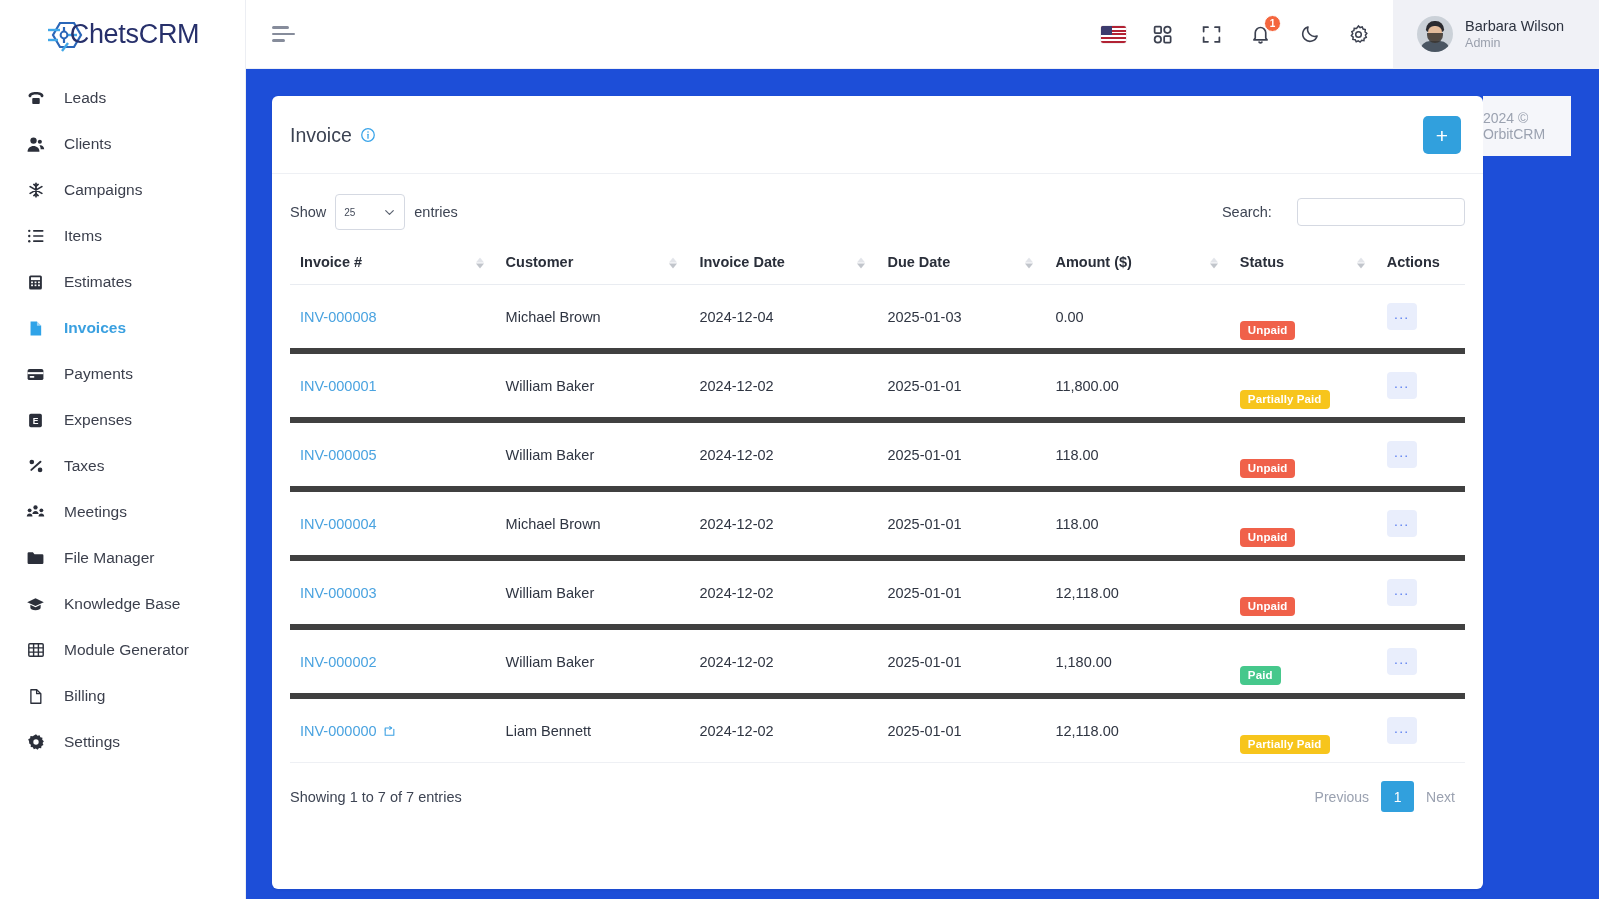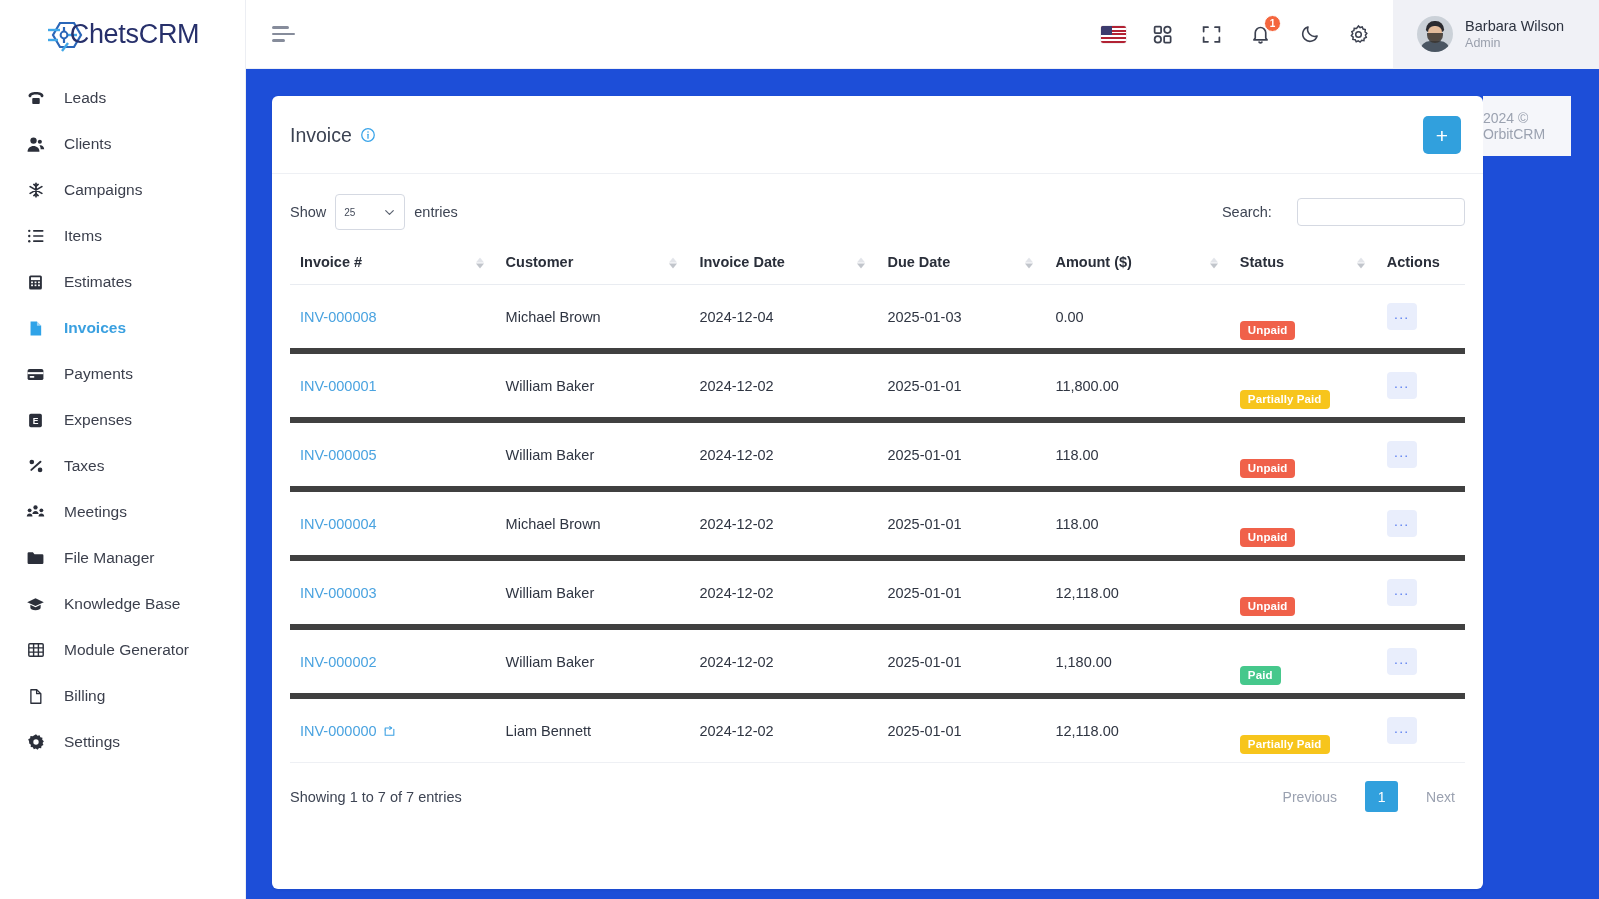--- a/index.html
+++ b/index.html
@@ -187,21 +187,21 @@
     background:#e9eefc; color:#5b7ef0; cursor:pointer;
     display:flex; align-items:center; justify-content:center;
     font-size: 14px; letter-spacing: 1.2px; line-height: 0; padding-bottom: 5px;
   }
 
   .dt-bottom {
     display:flex; align-items:center; justify-content: space-between;
     padding: 18px 0 22px 0;
   }
   .dt-info { font-size: 14.5px; color:#3d4453; }
-  .pager { display:flex; align-items:center; gap: 18px; }
+  .pager { display:flex; align-items:center; gap: 2px; }
   .pg {
     min-width: 31px; height: 31px; padding: 0 10px;
     display:flex; align-items:center; justify-content:center;
     font-size: 14px; color:#9aa1b0; cursor:pointer; background:transparent;
     border:none; border-radius: 3px; font-family:"Liberation Sans", sans-serif;
   }
   .pg.num { min-width: 33px; }
   .pg.current { background:#31a0dd; color:#fff; font-weight:400; }
 
   .footer {

